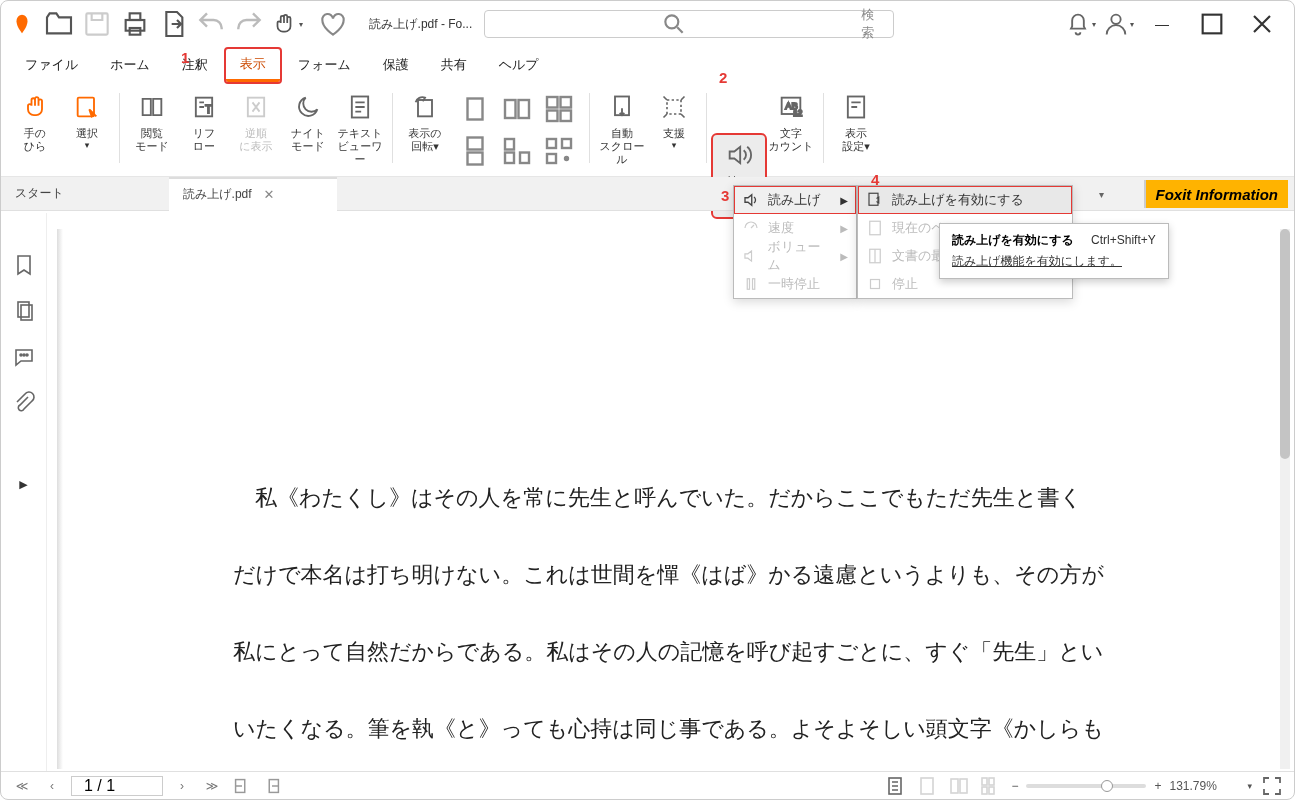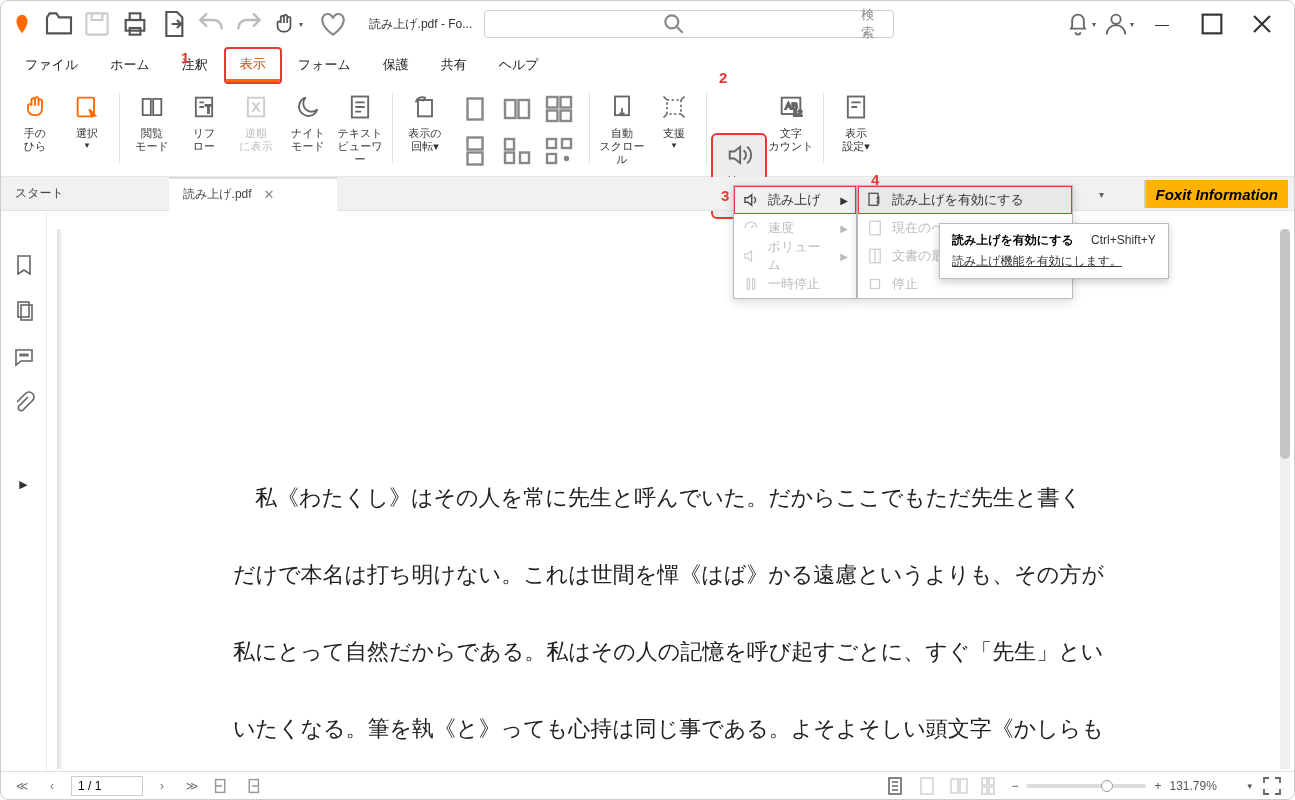--- a/index.html
+++ b/index.html
@@ -57,21 +57,21 @@
 .menu2 { top: 184px; left: 856px; width: 216px; }
 .menu2 .mrow.highlighted-row { background: #e8e8e8; outline:1.5px solid #e53935; outline-offset:-1px;}
 
 .tooltip { position: absolute; top: 222px; left: 938px; background: #fff; border: 1px solid #bbb; box-shadow: 0 3px 8px rgba(0,0,0,0.2); padding: 8px 12px; font-size: 12px; z-index: 20; }
 .tooltip .tt-title { font-weight: 600; display:inline; }
 .tooltip .tt-shortcut { margin-left: 14px; color: #333; display:inline;}
 .tooltip .tt-body { margin-top: 4px; color: #333; text-decoration: underline; }
 
 .statusbar { position: absolute; bottom: 0; left: 0; right: 0; height: 28px; border-top: 1px solid #e0e0e0; display: flex; align-items: center; font-size: 12px; color: #555; padding: 0 10px; gap: 8px; }
 .statusbar .navbtn { width: 22px; height: 22px; display: flex; align-items: center; justify-content: center; color: #777; }
-.statusbar .page-input { border: 1px solid #ccc; width: 72px; height: 20px; padding: 0 6px; font-size: 12px; }
+.statusbar .page-input { border: 1px solid #ccc; width: 92px; height: 20px; padding: 0 12px; font-size: 16px; }
 .statusbar .spacer { flex: 1; }
 .statusbar .viewbtn { width: 24px; height: 24px; display: flex; align-items: center; justify-content: center; color: #666; }
 .statusbar .zoom-slider { width: 120px; height: 4px; background: #ddd; position: relative; border-radius: 2px; }
 .statusbar .zoom-slider .knob { position: absolute; top: -4px; left: 62%; width: 12px; height: 12px; background: #fff; border: 1px solid #999; border-radius: 50%; }
 .statusbar .zoom-val { width: 70px; }
 
 .annotation { position: absolute; color: #e53935; font-weight: bold; font-size: 15px; z-index: 30; }
 .ann1 { top: 48px; left: 180px; }
 .ann2 { top: 68px; left: 718px; }
 .ann3 { top: 186px; left: 720px; }

